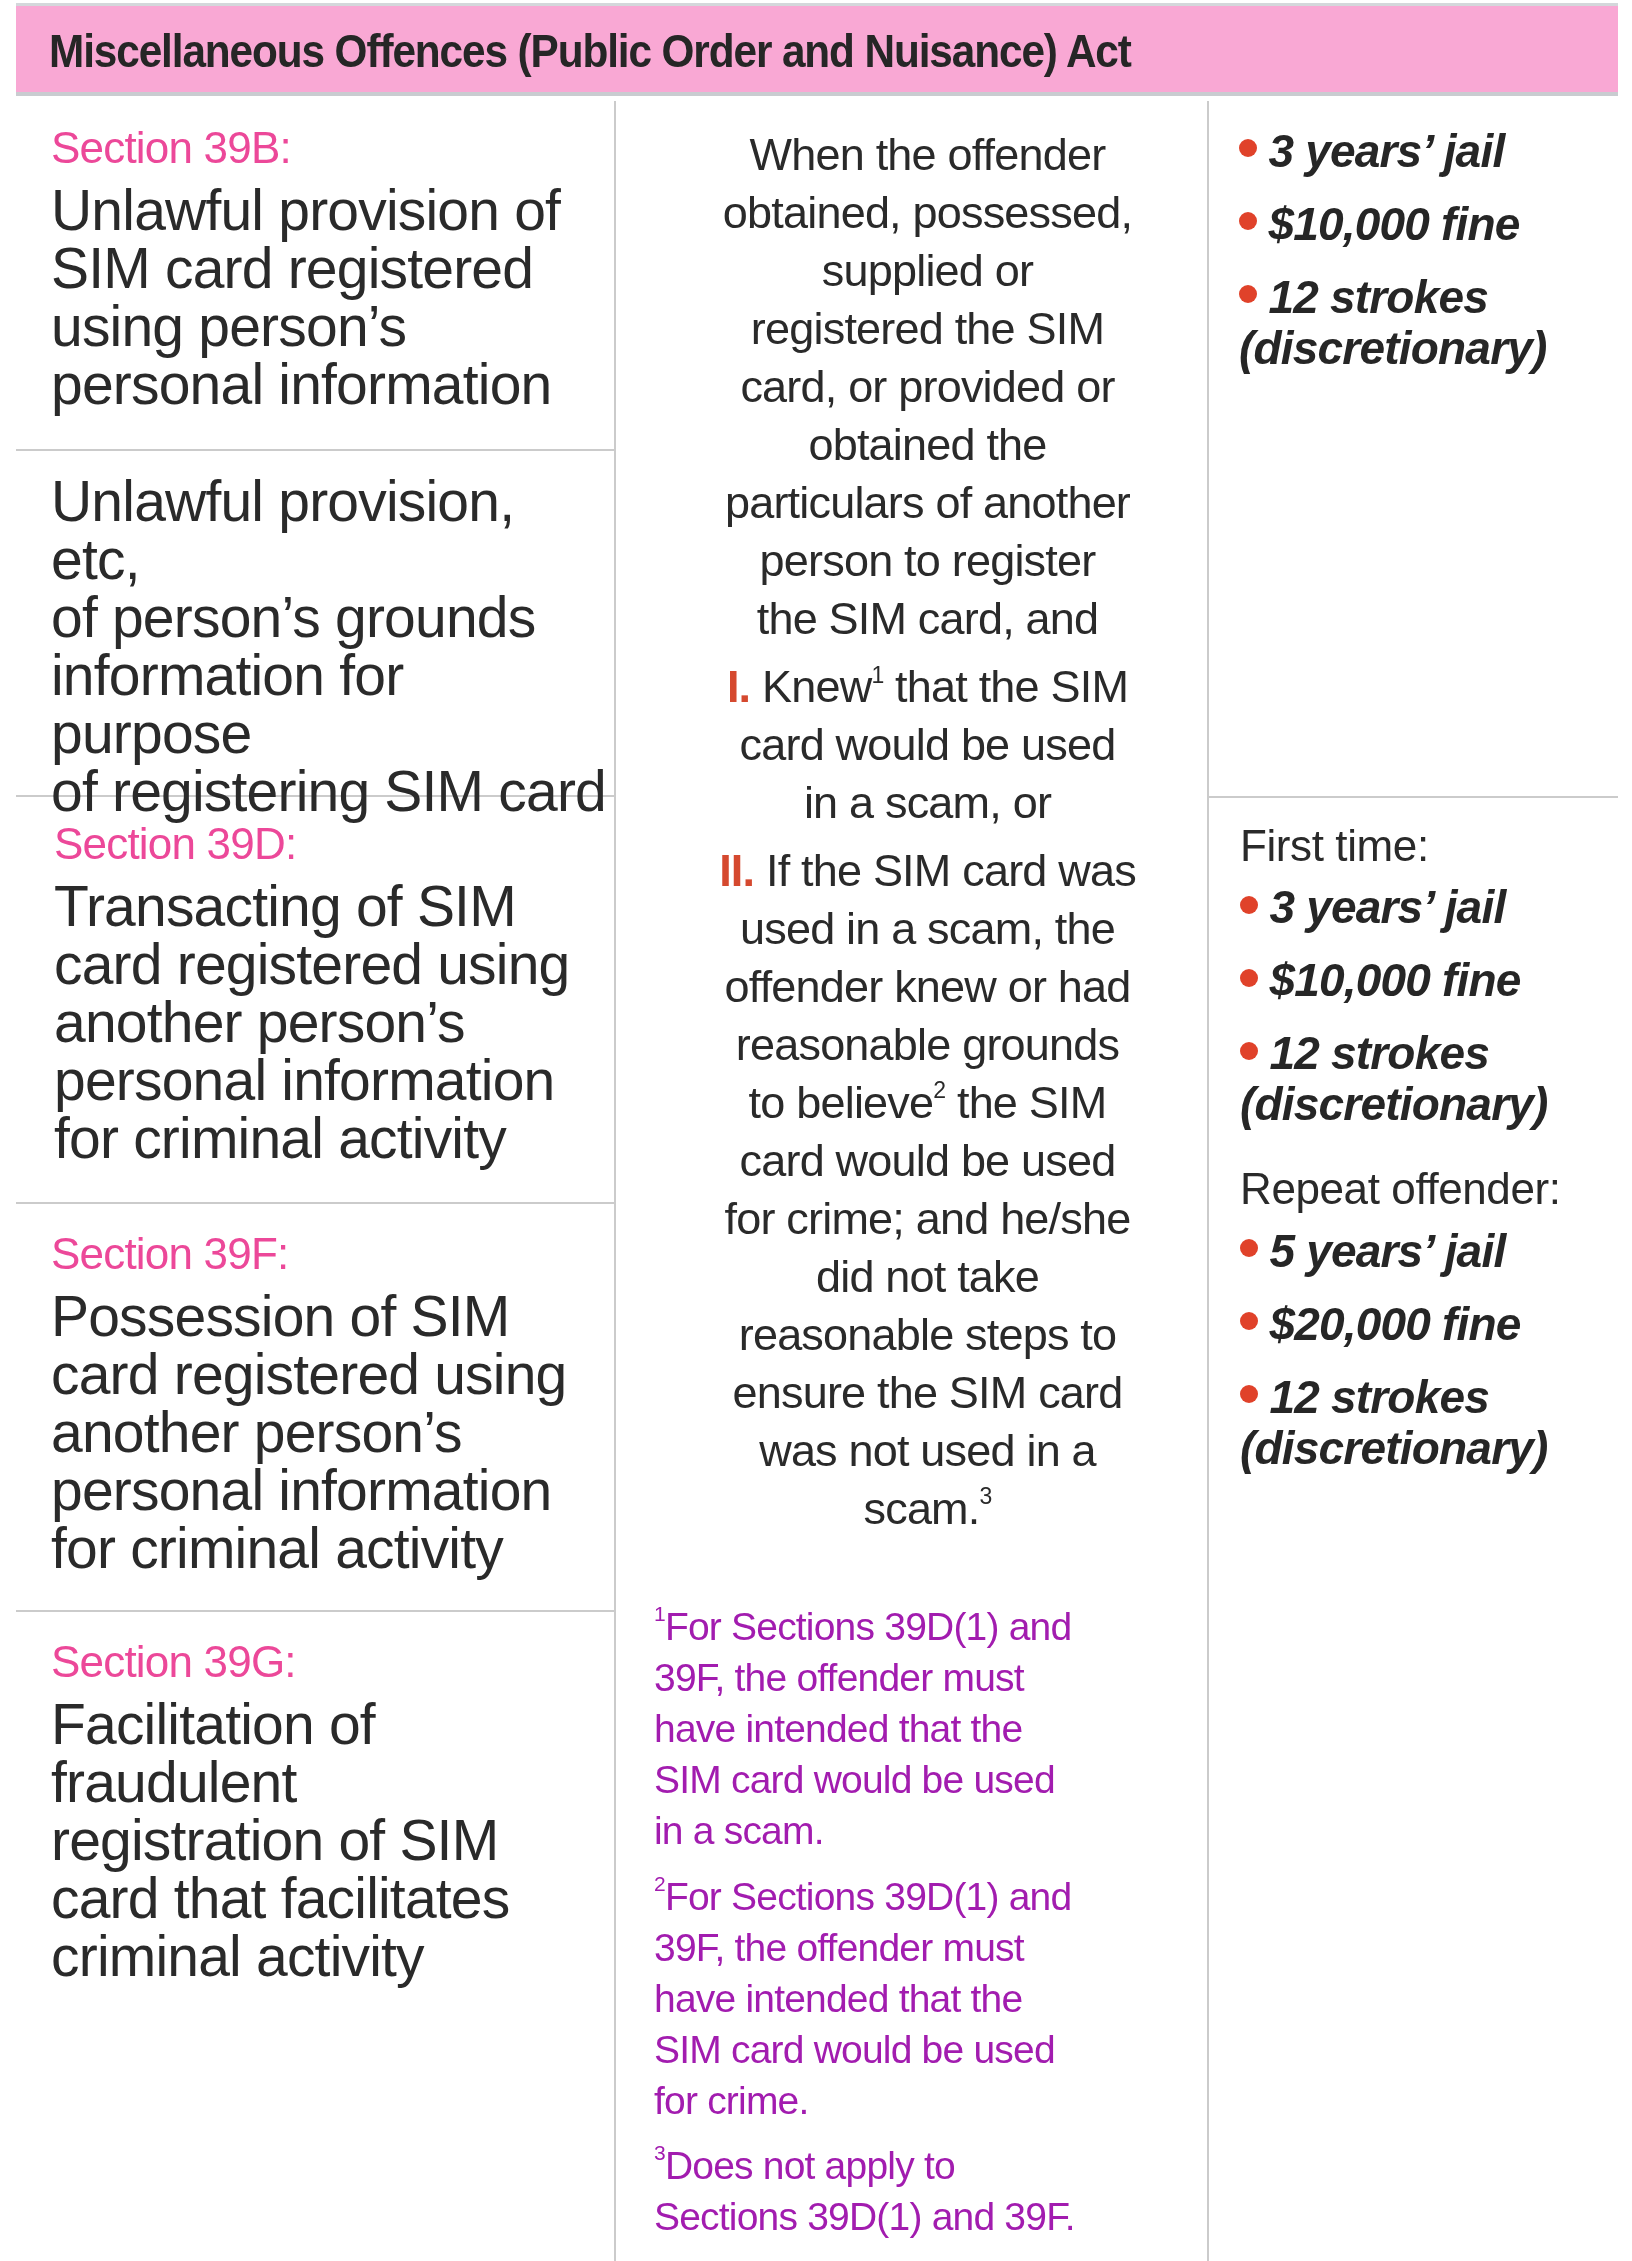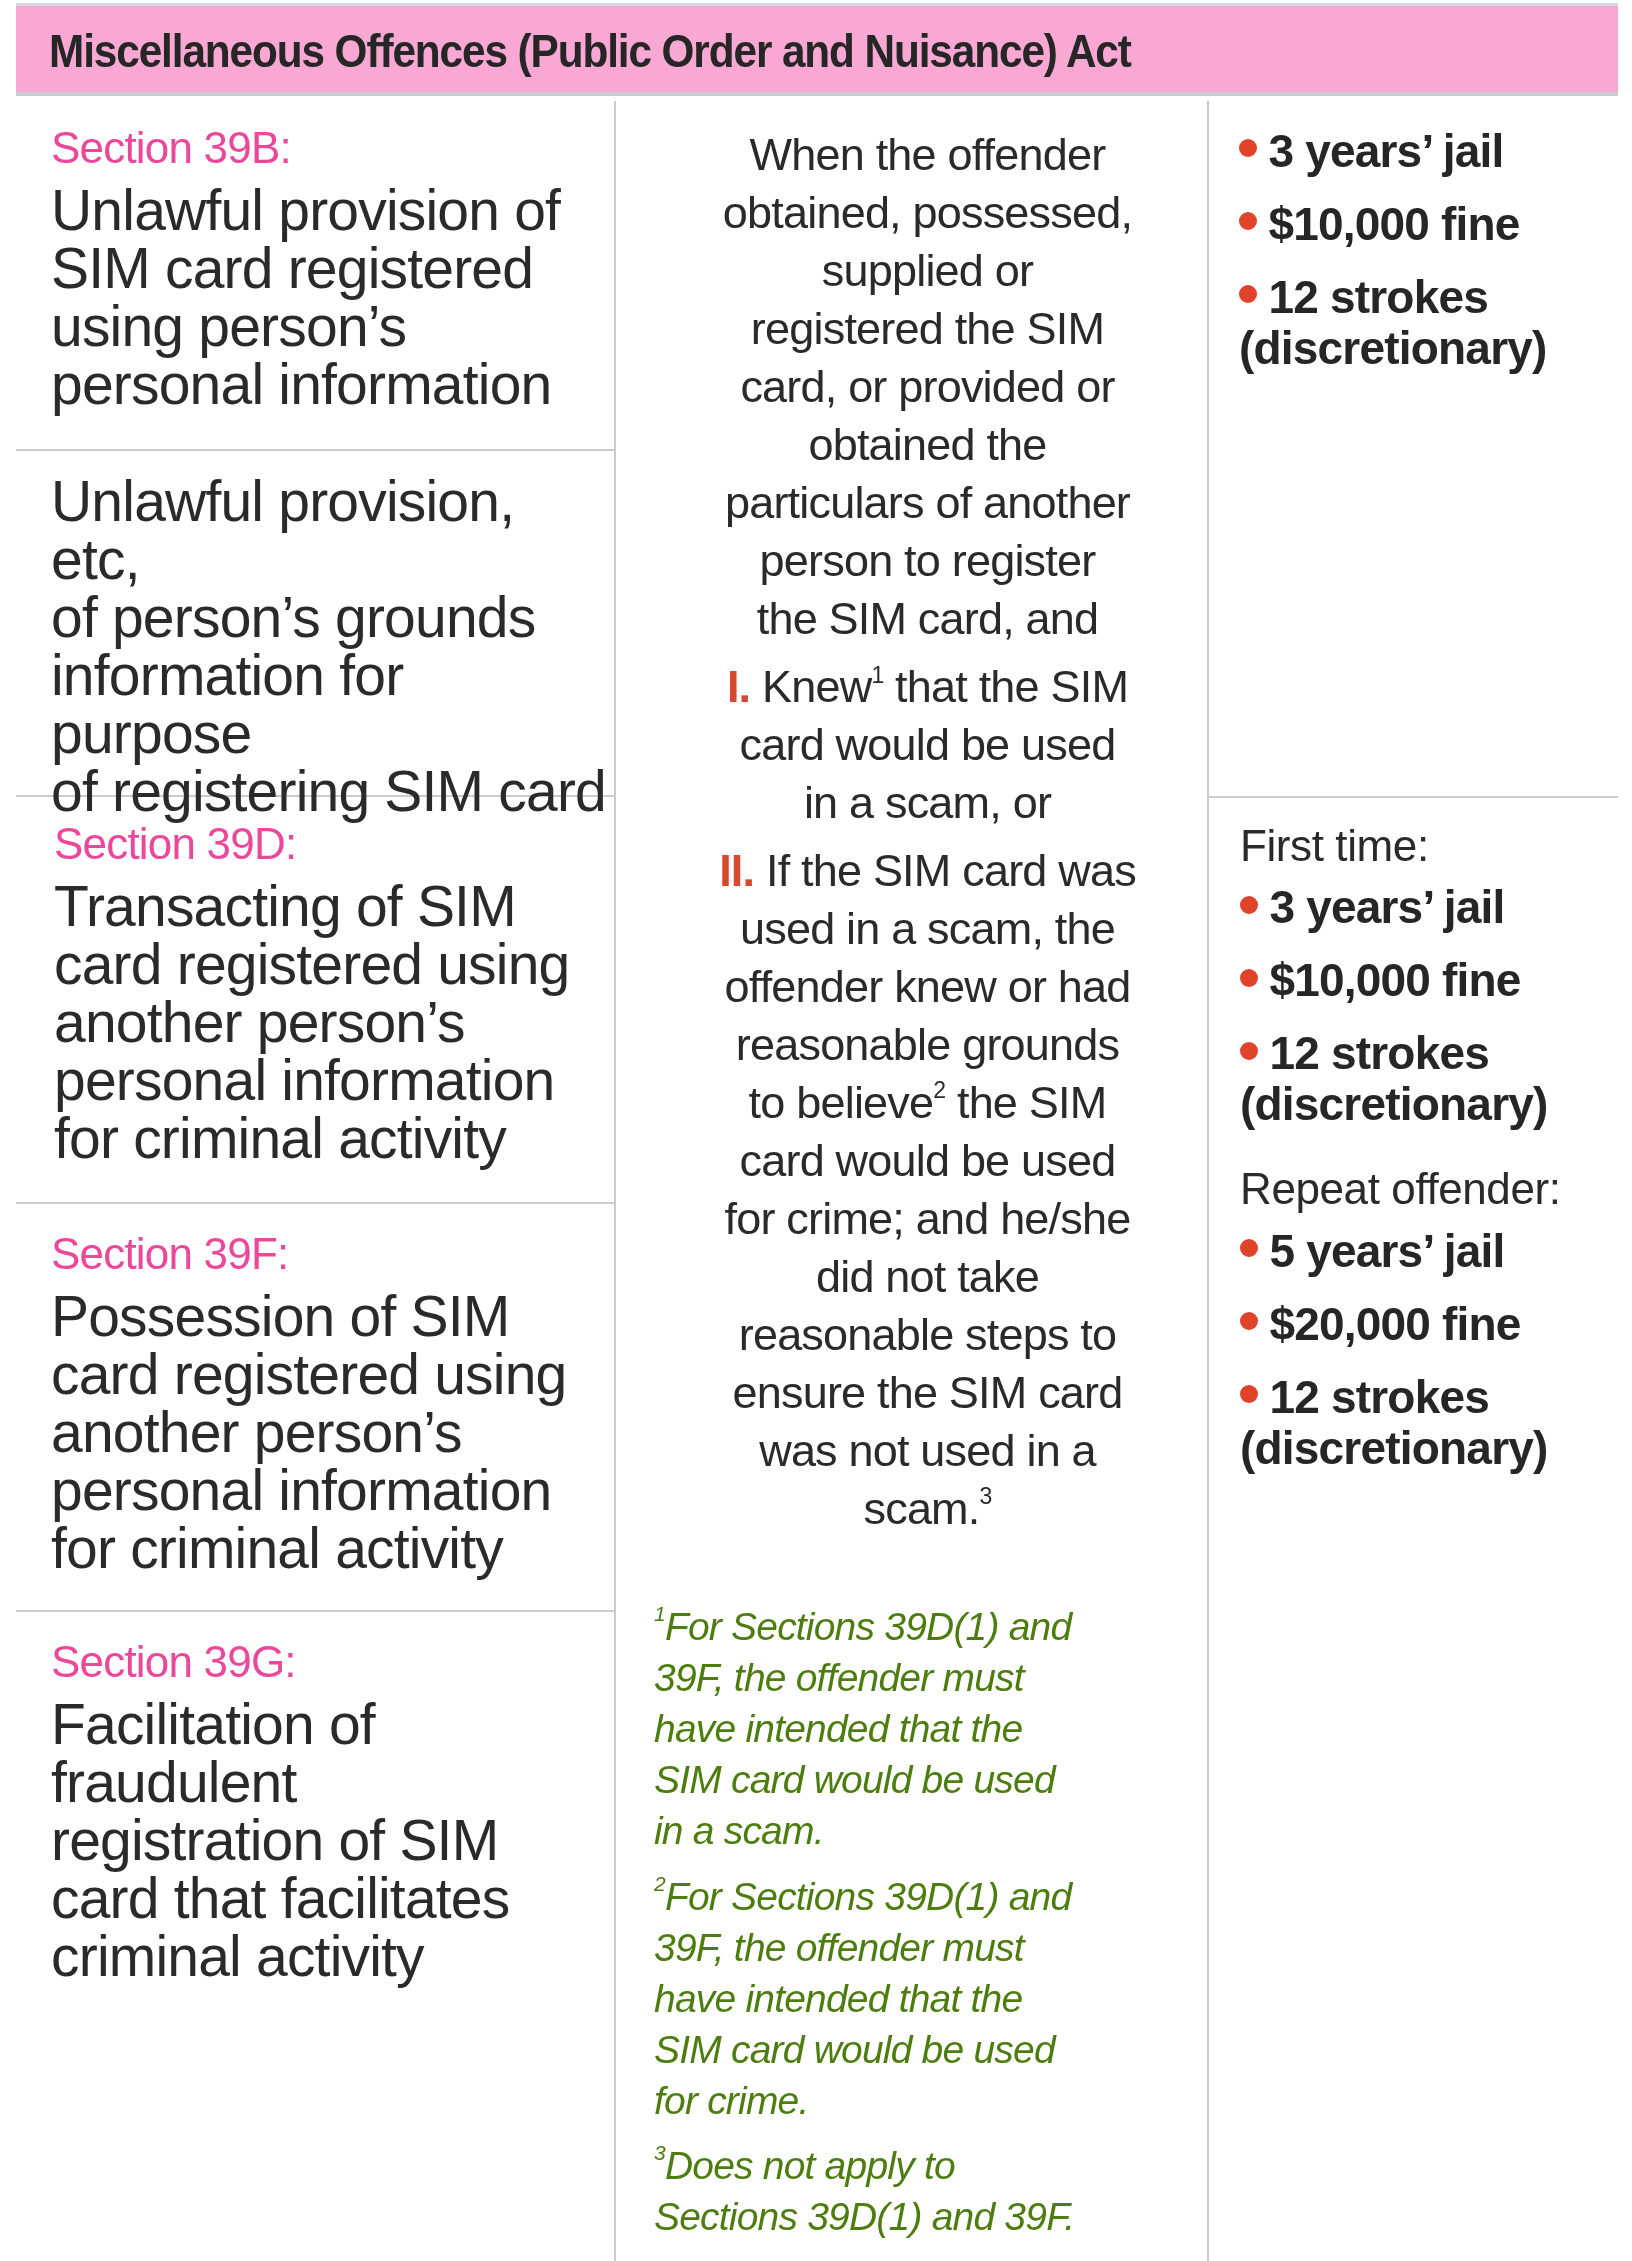--- a/index.html
+++ b/index.html
@@ -79,37 +79,37 @@
     sup {
       font-size: 23px;
       line-height: 0;
       vertical-align: super;
       position: relative;
       top: -3.3px;
     }
     .footnotes {
       font-size: 39px;
       line-height: 51px;
-      color: #4d7c0f;
-      letter-spacing: -0.8px;
-      font-style: italic;
+      color: #a21caf;
+      letter-spacing: -0.8px;
     }
     .footnotes p { margin: 0 0 14.7px 0; }
     .footnotes sup { font-size: 21px; top: -4.9px; }
     .penalty-head {
       font-size: 44px;
       line-height: 51px;
       color: #2a2a2a;
       margin-bottom: 11.4px;
       letter-spacing: -0.4px;
     }
     .penalty-list {
       list-style: none;
       margin: 0;
       padding: 0;
+      font-style: italic;
     }
     .penalty-list li {
       font-size: 46px;
       line-height: 51px;
       font-weight: bold;
       color: #262626;
       margin-bottom: 22px;
       letter-spacing: -0.8px;
     }
     .penalty-list li:last-child { margin-bottom: 0; }

